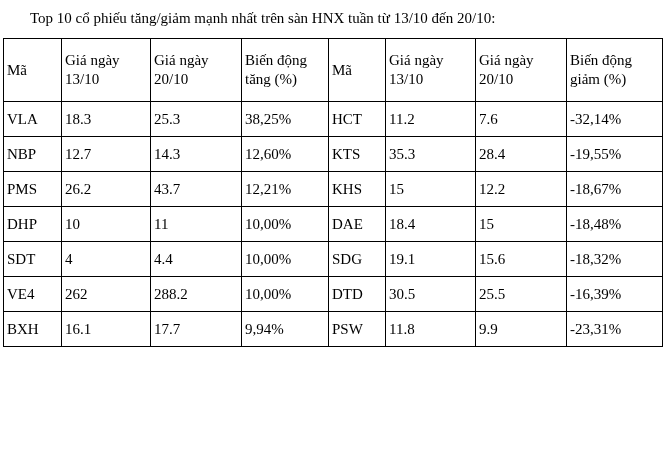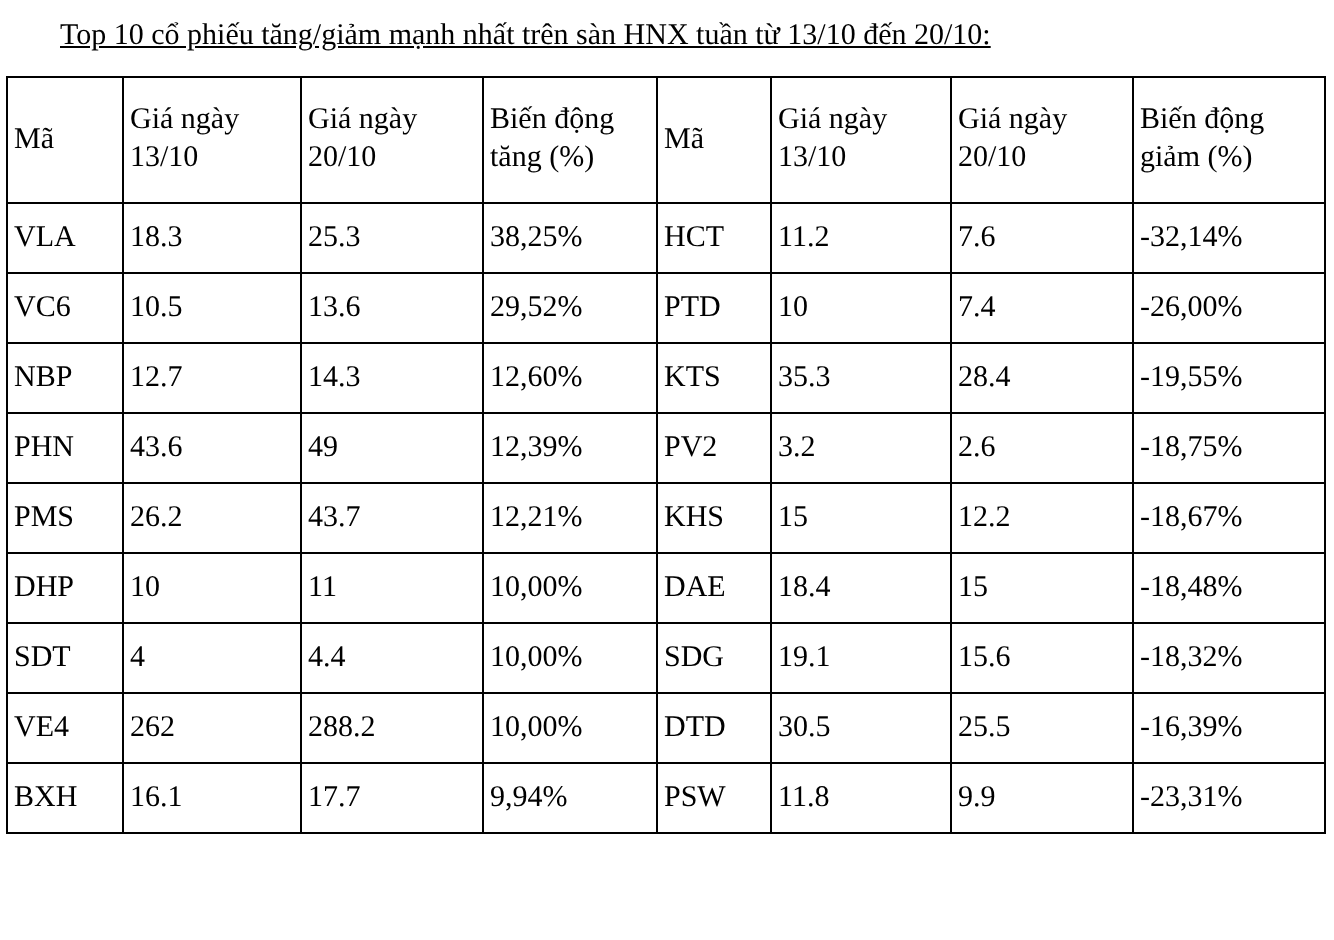--- a/index.html
+++ b/index.html
@@ -14,21 +14,20 @@
     width: 667px;
     height: 470px;
     background: #ffffff;
     overflow: hidden;
   }
   .title {
     margin: 7px 0 0 30px;
     font-size: 15px;
     line-height: 22px;
     white-space: nowrap;
-    text-decoration: underline;
   }
   table.stock-table {
     border-collapse: collapse;
     table-layout: fixed;
     margin: 9px 0 0 3px;
     width: 659px;
   }
   .stock-table th,
   .stock-table td {
     border: 1px solid #000000;
@@ -85,48 +84,28 @@
           <td>VLA</td>
           <td>18.3</td>
           <td>25.3</td>
           <td>38,25%</td>
           <td>HCT</td>
           <td>11.2</td>
           <td>7.6</td>
           <td>-32,14%</td>
         </tr>
         <tr>
-          <td>VC6</td>
-          <td>10.5</td>
-          <td>13.6</td>
-          <td>29,52%</td>
-          <td>PTD</td>
-          <td>10</td>
-          <td>7.4</td>
-          <td>-26,00%</td>
-        </tr>
-        <tr>
           <td>NBP</td>
           <td>12.7</td>
           <td>14.3</td>
           <td>12,60%</td>
           <td>KTS</td>
           <td>35.3</td>
           <td>28.4</td>
           <td>-19,55%</td>
-        </tr>
-        <tr>
-          <td>PHN</td>
-          <td>43.6</td>
-          <td>49</td>
-          <td>12,39%</td>
-          <td>PV2</td>
-          <td>3.2</td>
-          <td>2.6</td>
-          <td>-18,75%</td>
         </tr>
         <tr>
           <td>PMS</td>
           <td>26.2</td>
           <td>43.7</td>
           <td>12,21%</td>
           <td>KHS</td>
           <td>15</td>
           <td>12.2</td>
           <td>-18,67%</td>

